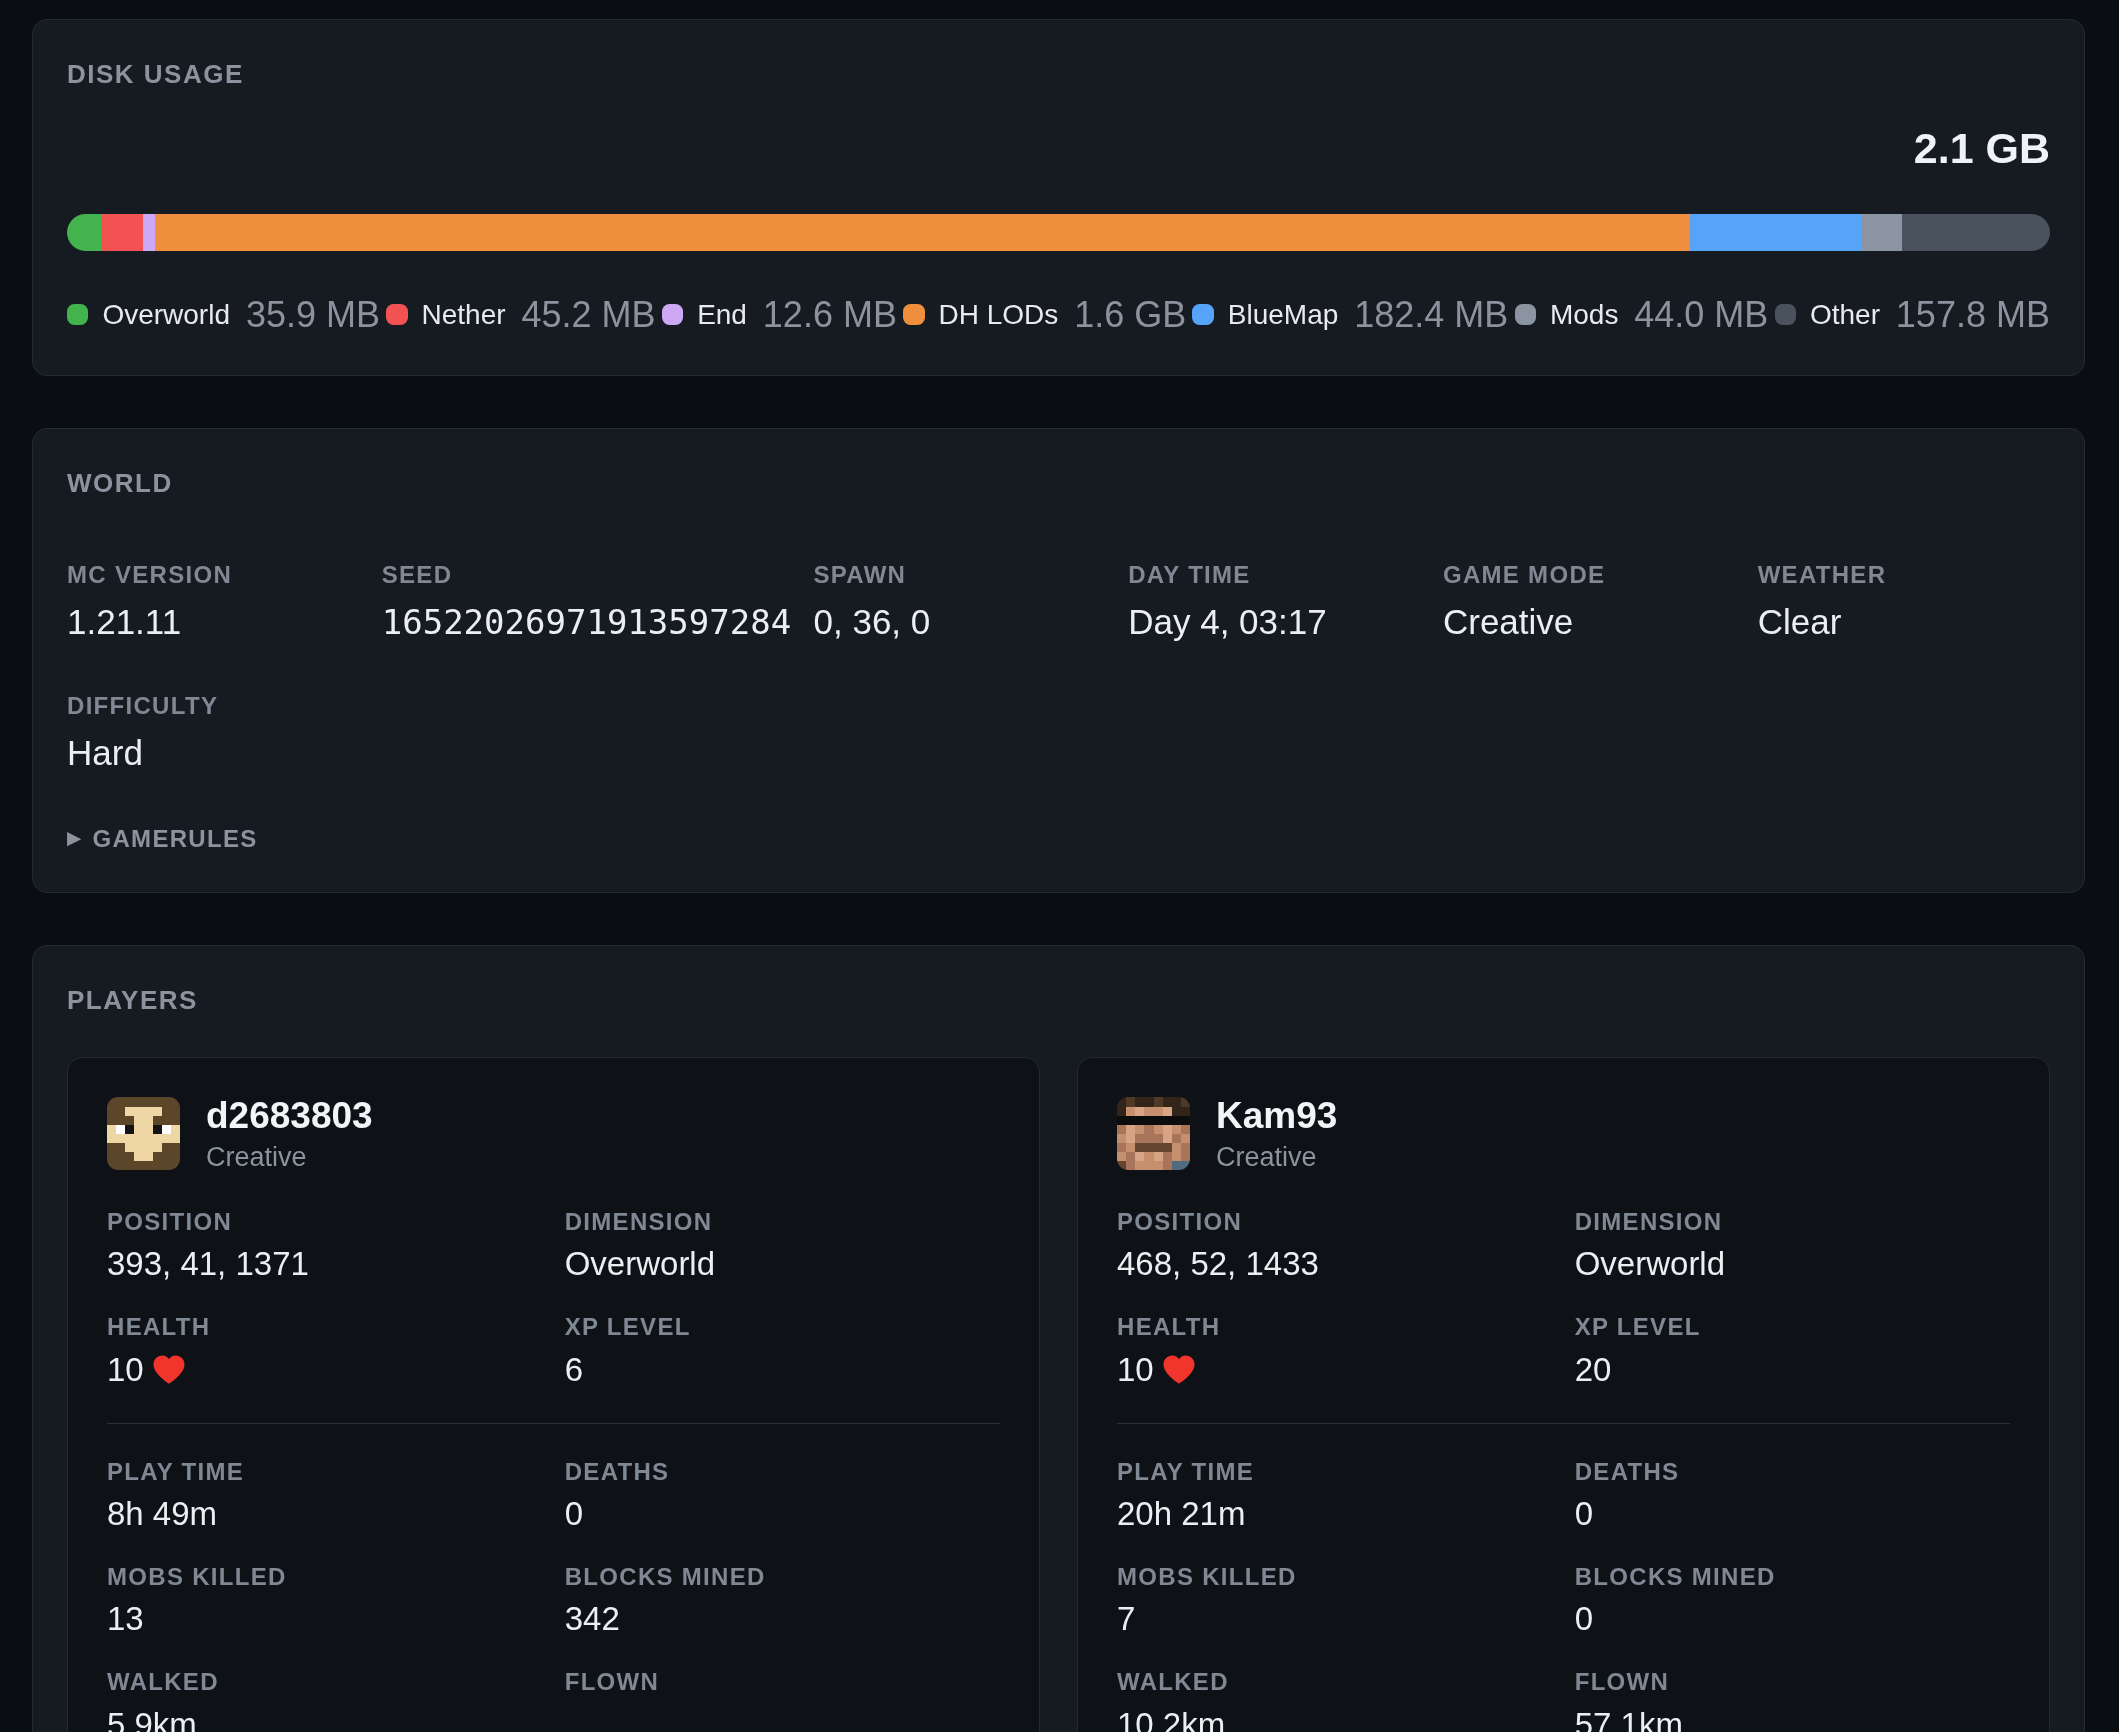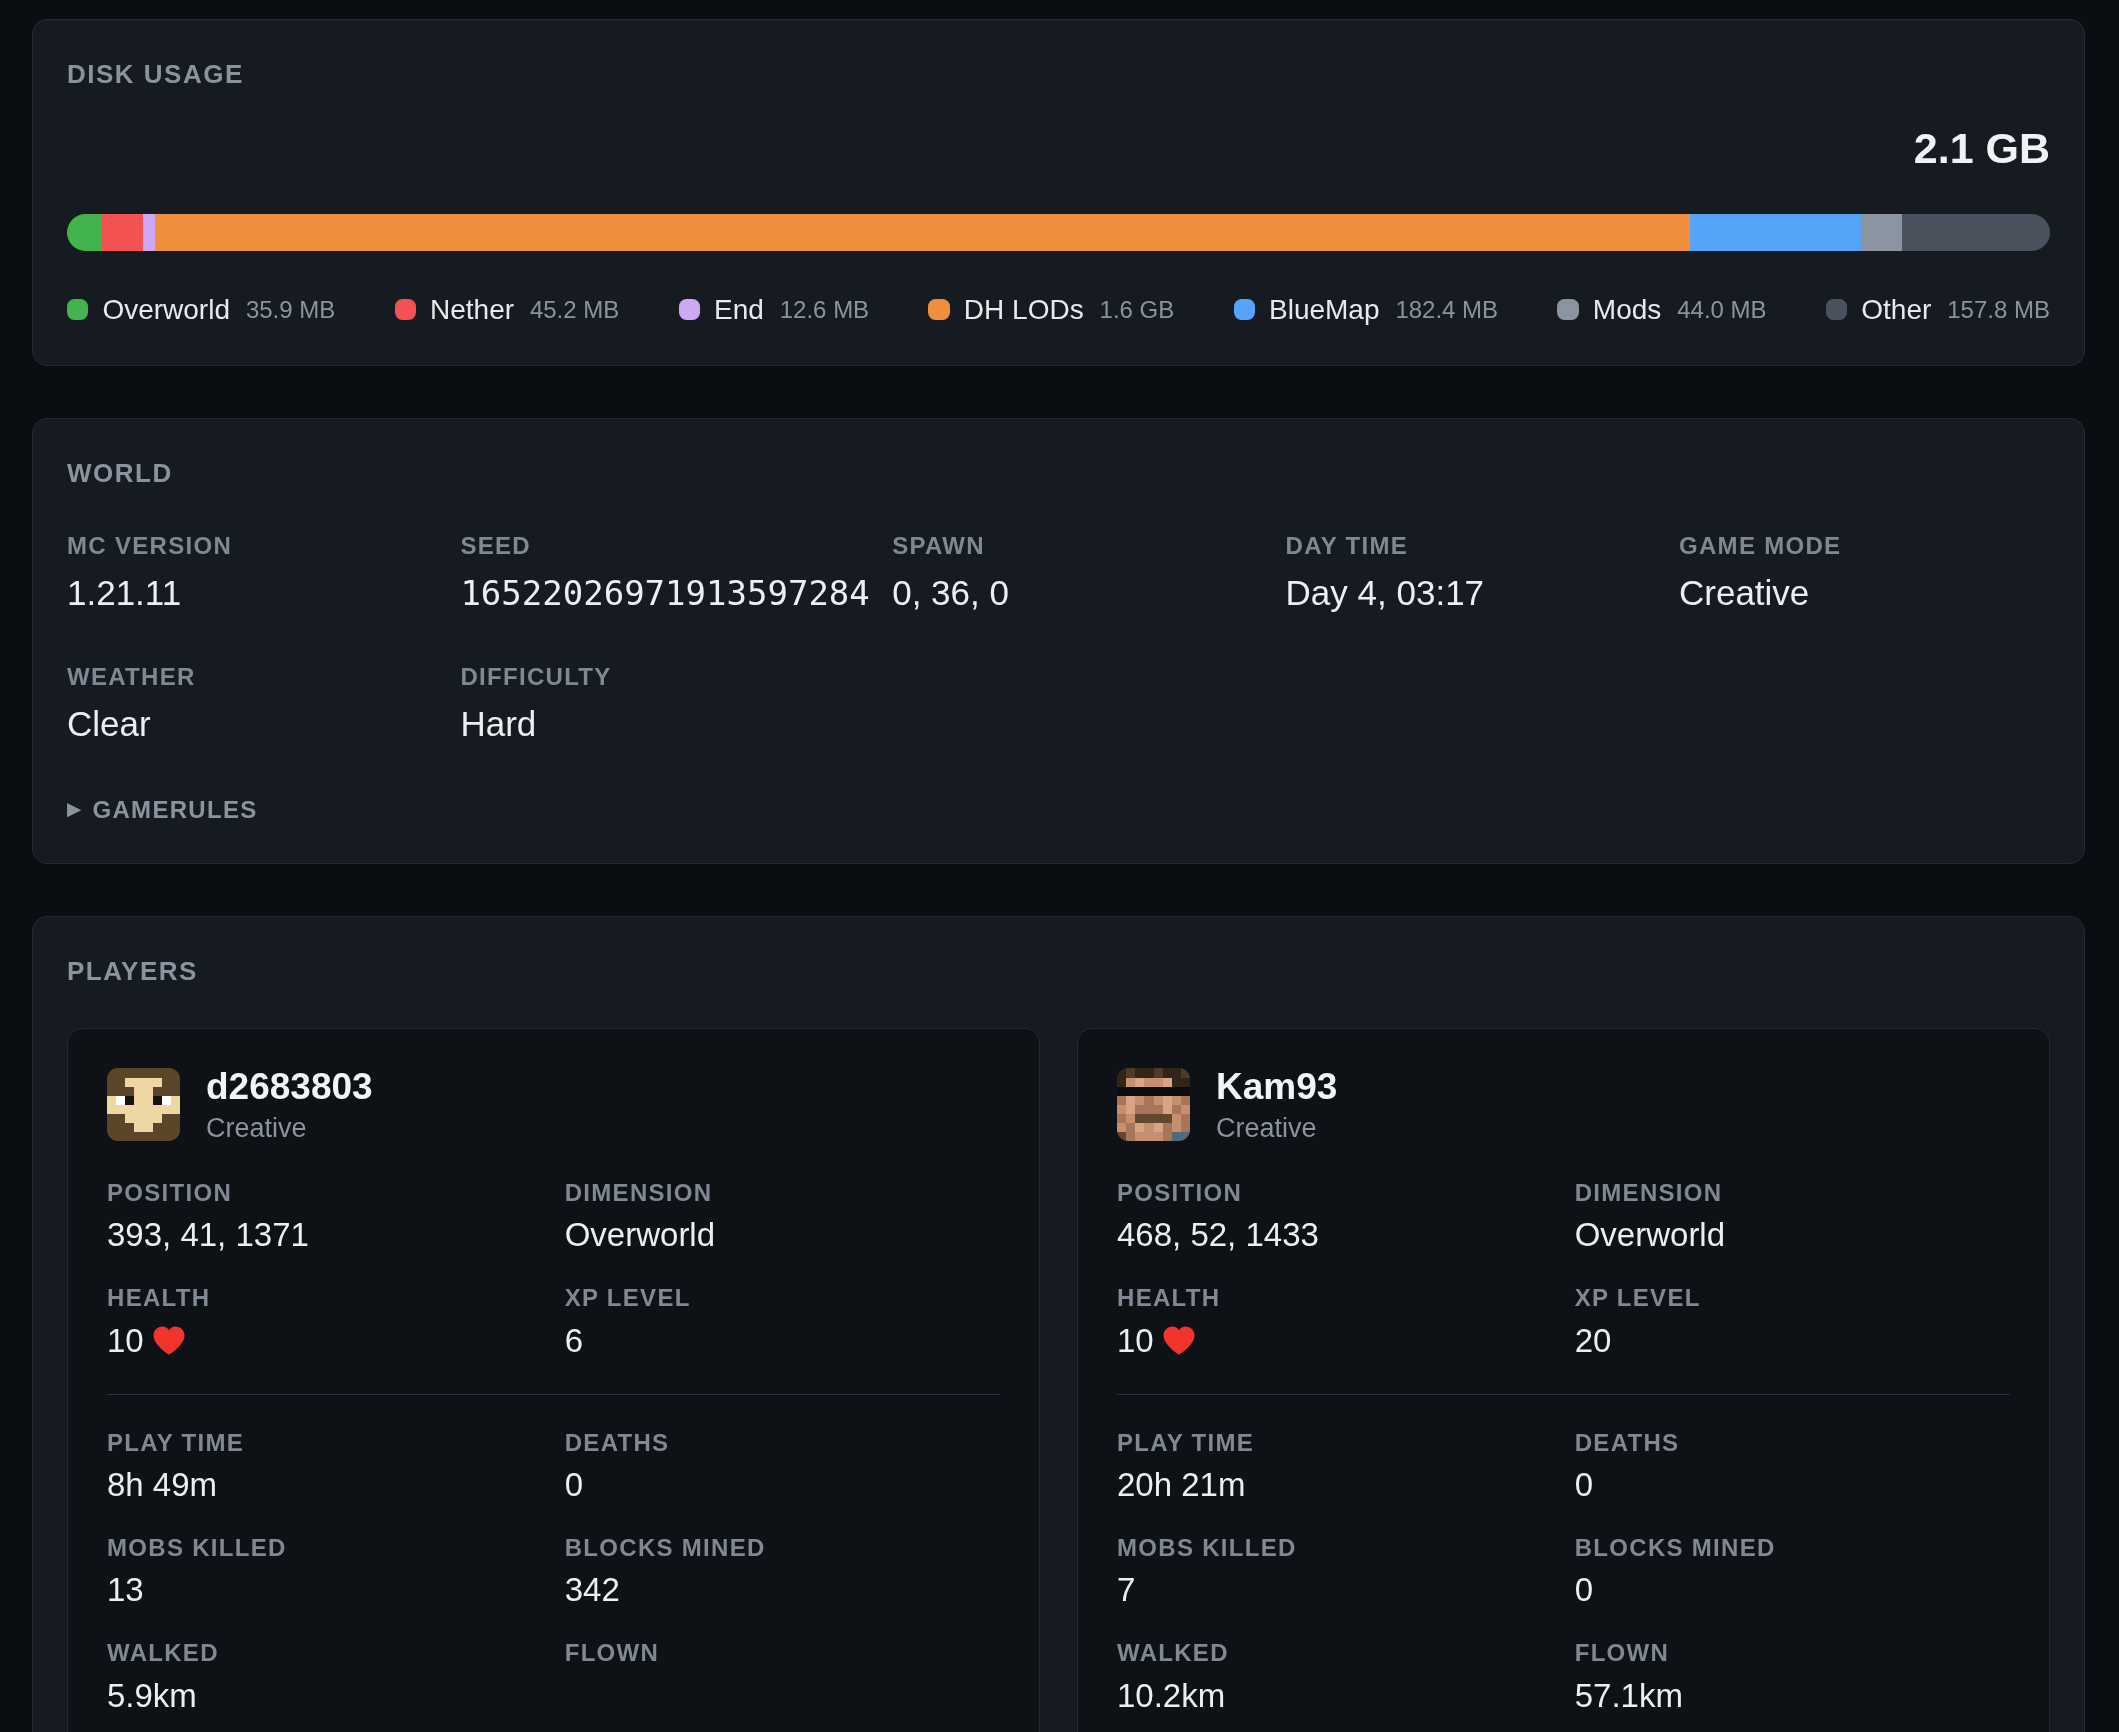--- a/index.html
+++ b/index.html
@@ -36,26 +36,26 @@
     background:#20262e;
   }
   .disk-bar .seg { height:100%; }
   .disk-legend {
     margin-top:43px;
     display:flex; justify-content:space-between; align-items:center;
   }
   .legend-item { display:flex; align-items:center; gap:14px; white-space:nowrap; }
   .legend-dot { width:21.4px; height:21.4px; border-radius:7.5px; flex:0 0 auto; }
   .legend-name { font-size:28px; color:#e8eaed; }
-  .legend-size { font-size:24px; color:#8b949e; margin-left:1.9px;text-align:center; }
+  .legend-size { font-size:36px; color:#8b949e; margin-left:1.9px;text-align:center; }
 
   
   .world-grid {
-    margin-top:43px;
-    display:grid; grid-template-columns:repeat(5,1fr);
+    margin-top:62px;
+    display:grid; grid-template-columns:repeat(6,1fr);
     row-gap:50px; column-gap:22.4px;
   }
   .field-label {
     font-size:24px; font-weight:700; letter-spacing:1.3px;
     color:#7f8893;
   }
   .field-value {
     margin-top:13px; font-size:35px; font-weight:400; color:#eceff2;
   }
   .field-value.mono { font-family:"DejaVu Sans Mono", monospace; font-size:34px; }

